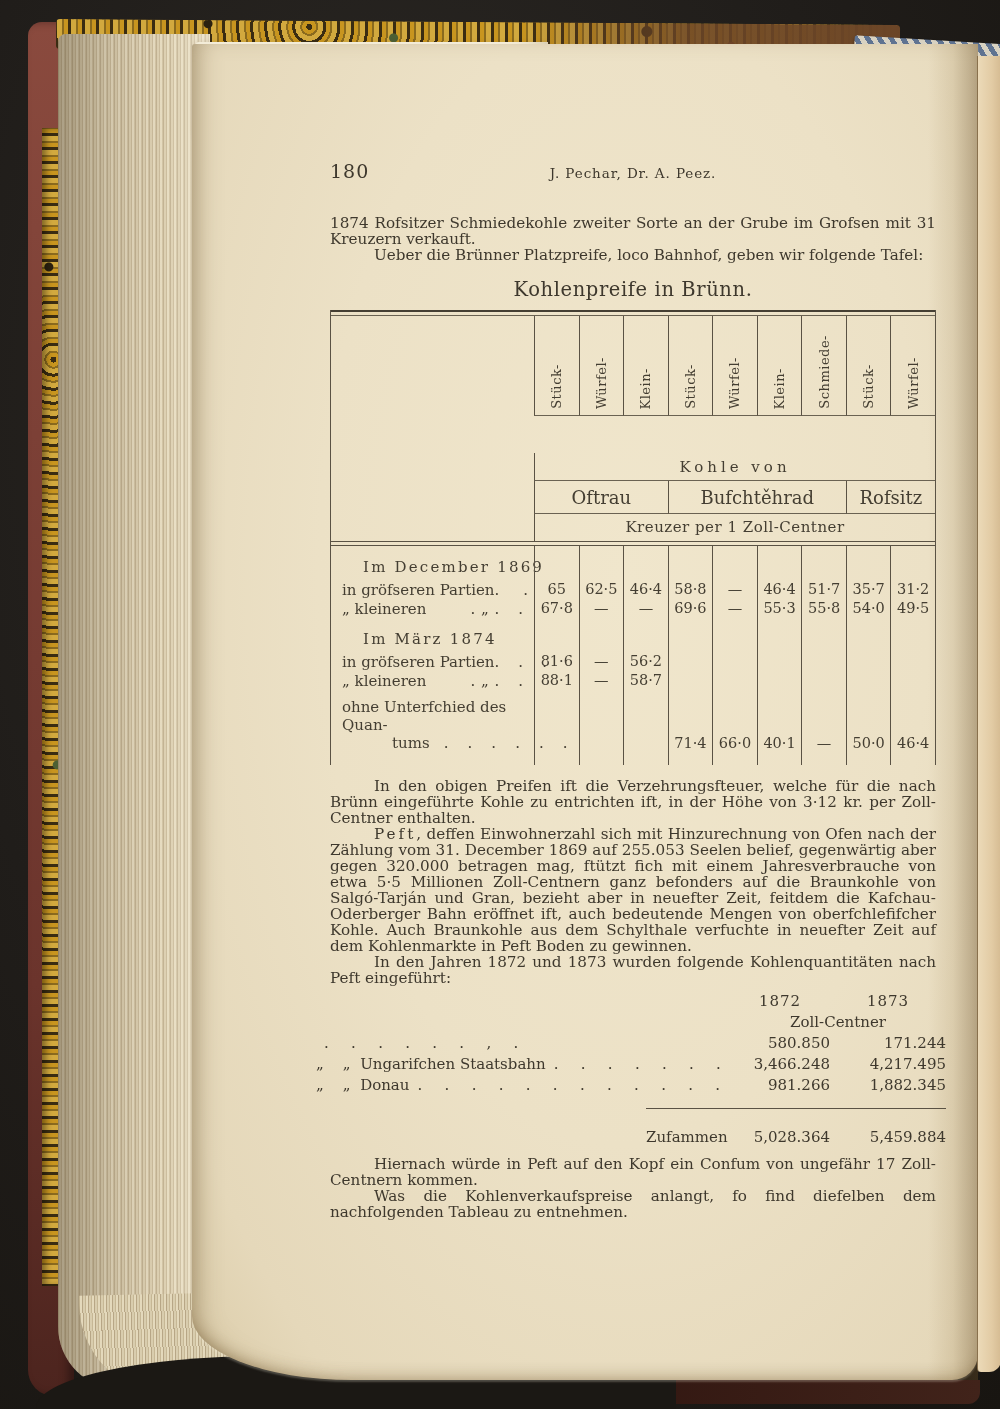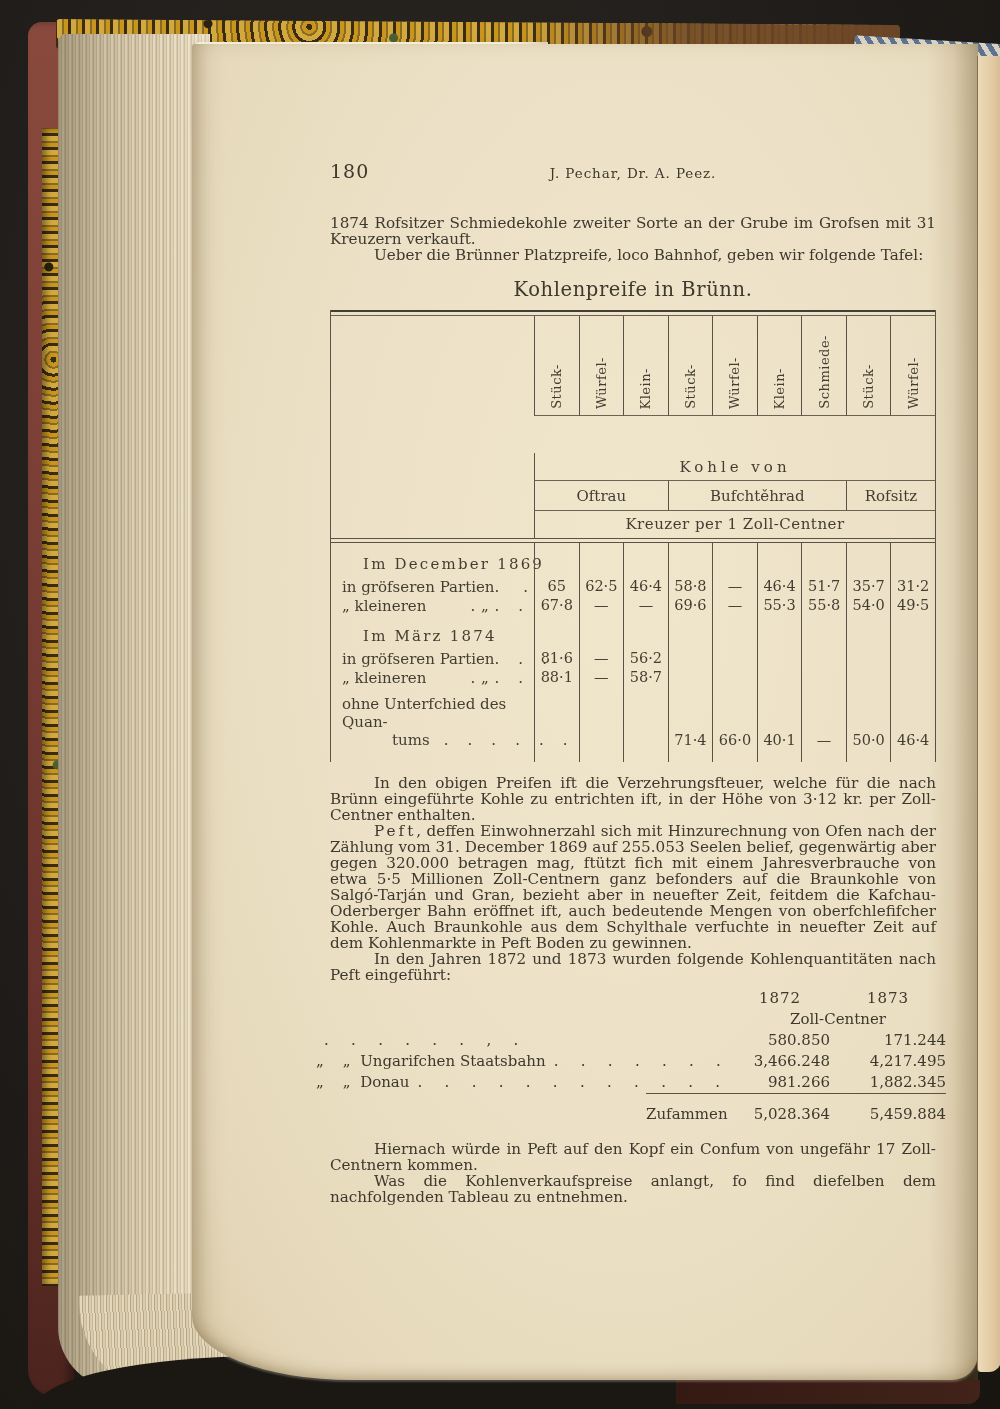--- a/index.html
+++ b/index.html
@@ -57,38 +57,38 @@
 
   
   .content{left:330px;top:160px;width:606px;color:#3e382d;}
   .hrow{position:relative;height:26px;}
   .pageno{font-size:19px;letter-spacing:1px;}
   .runtitle{position:absolute;left:0;right:0;top:5px;text-align:center;font-size:13.5px;letter-spacing:.9px;}
   .p{font-size:15.2px;line-height:16px;text-align:justify;}
   .indent{text-indent:44px;}
   .mt30{margin-top:29px;}
   .mt14{margin-top:13px;}
-  .mt8{margin-top:16px;}
+  .mt8{margin-top:8px;}
   .title{margin-top:15px;margin-bottom:9px;text-align:center;font-size:19.5px;letter-spacing:.6px;}
   .sperr{letter-spacing:3px;}
 
   
   .ktable{margin-top:2px;width:604px;display:grid;grid-template-columns:203px repeat(9,1fr);
     border-left:1px solid #5a5244;border-right:1px solid #5a5244;font-size:14.5px;color:#443e32;}
   .ktable .full{grid-column:1/-1;}
   .toprule{height:3px;border-top:2.5px solid #453f33;border-bottom:1px solid #6a6252;}
   .dblrule{height:3px;border-top:1px solid #5a5244;border-bottom:1px solid #5a5244;}
   .lbl{border-right:0;}
   .rot{border-left:1px solid #5a5244;border-bottom:1px solid #6a6252;height:93px;
     display:flex;align-items:flex-end;justify-content:center;padding-bottom:6px;}
   .rot span{writing-mode:vertical-rl;transform:rotate(180deg);font-size:13px;letter-spacing:.5px;}
   .span9{grid-column:2/-1;border-left:1px solid #5a5244;text-align:center;}
   .kohle{border-bottom:1px solid #6a6252;padding:5px 0 4px;letter-spacing:4px;font-size:15px;margin-top:37px;}
   .grp{border-left:1px solid #5a5244;border-bottom:1px solid #6a6252;text-align:center;
-    padding:6px 12px 5px;font-size:15px;}
+    padding:6px 12px 5px;font-size:18px;}
   .g3{grid-column:span 3;}.g4{grid-column:span 4;}.g2{grid-column:span 2;}
   .unit{padding:4px 0 5px;font-size:15px;letter-spacing:.5px;}
   .bc{border-left:1px solid #5a5244;text-align:center;padding-top:1px;}
   .bhead{padding:12px 0 4px 32px;letter-spacing:2.2px;font-size:15px;white-space:nowrap;}
   .blbl{padding:1px 6px 0 11px;font-size:15px;display:flex;position:relative;white-space:nowrap;}
   .blbl .dots{margin-left:auto;white-space:pre;padding-right:5px;}
   .blbl .mid{position:absolute;left:150px;}
   .blbl2{padding:8px 6px 0 11px;font-size:15px;}
   .blbl2 .l2{display:flex;padding-left:50px;}
   .blbl2 .l2 .dots{white-space:pre;margin-left:14px;}
@@ -100,22 +100,22 @@
   .imp .row{display:flex;align-items:baseline;}
   .imp .labelc{white-space:pre;}
   .imp .leader{flex:1;overflow:hidden;white-space:pre;letter-spacing:2px;padding:0 4px 0 8px;}
   .imp .v72{width:100px;text-align:right;white-space:nowrap;}
   .imp .v73{width:116px;text-align:right;white-space:nowrap;}
   .imp .years{display:flex;justify-content:flex-end;}
   .imp .y{width:100px;text-align:center;letter-spacing:1px;}
   .imp .y2{width:116px;text-align:center;letter-spacing:1px;}
   .imp .unitrow{display:flex;justify-content:flex-end;}
   .imp .unitc{width:216px;text-align:center;}
-  .imp .totalwrap{margin-left:auto;width:300px;border-top:1px solid #5a5244;margin-top:0;
-    padding-top:10px;display:flex;align-items:baseline;justify-content:space-between;}
+  .imp .totalwrap{margin-left:auto;width:300px;border-top:1px solid #5a5244;margin-top:12px;
+    padding-top:18px;display:flex;align-items:baseline;justify-content:space-between;}
   .imp .tlabel{flex:1;}
 </style>
 </head>
 <body>
 
 <div class="canvas">
 
   <div class="abs bottom-cover-edge"></div>
   <div class="abs book-cover"></div>
   <div class="abs marble marble-endpaper"></div>

